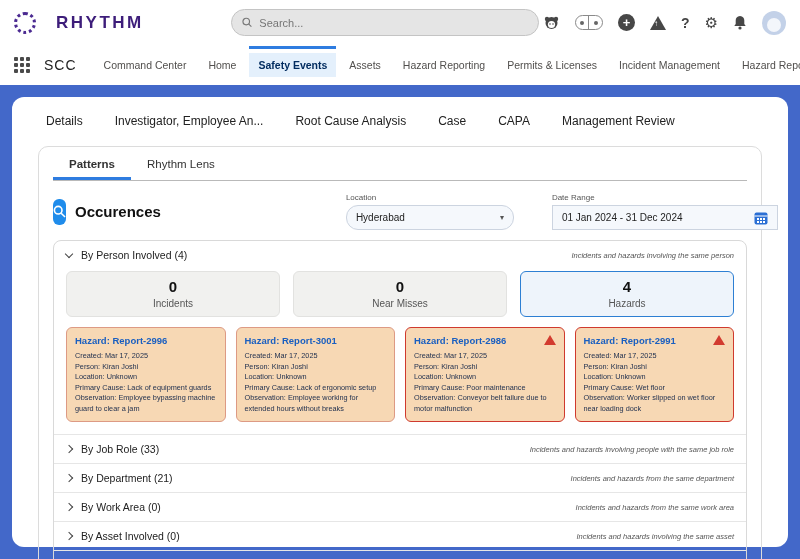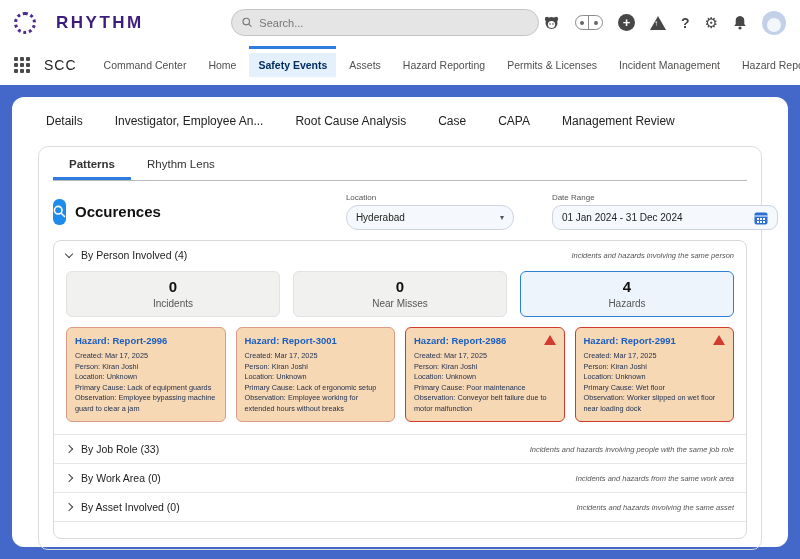--- a/index.html
+++ b/index.html
@@ -53,21 +53,21 @@
 
   .occ-row { display:flex; align-items:center; padding:12px 0 10px; }
   .occ-icon { width:26px; height:26px; border-radius:6px; background:#1f8ceb; display:flex; align-items:center; justify-content:center; margin-right:9px; cursor:pointer; }
   .occ-title { font-size:15px; font-weight:bold; color:#111; }
   .field { display:flex; flex-direction:column; }
   .field-label { font-size:8px; color:#555; margin-bottom:3px; }
   .select-box { width:168px; height:25px; background:#f5f8fc; border:1px solid #ccd4e0; border-radius:12px; display:flex; align-items:center; padding:0 9px; font-size:10px; color:#222; cursor:pointer; }
   .select-box .caret { margin-left:auto; font-size:8px; color:#555; }
   .loc-field { margin-left:185px; }
   .date-field { margin-left:38px; }
-  .date-box { width:226px; height:25px; background:#f5f8fc; border:1px solid #ccd4e0; border-radius:9px; display:flex; align-items:center; padding:0 9px; font-size:10px; color:#222; cursor:pointer; }
+  .date-box { width:226px; height:25px; background:#f5f8fc; border:1px solid #ccd4e0; border-radius:0; display:flex; align-items:center; padding:0 9px; font-size:10px; color:#222; cursor:pointer; }
   .date-box svg { margin-left:auto; }
 
   
   .accordion { border:1px solid #d9d9d9; border-radius:8px; overflow:hidden; }
   .acc-row { display:flex; align-items:center; padding:8px 12px; border-top:1px solid #e6e6e6; cursor:pointer; }
   .acc-row:first-child { border-top:none; }
   .acc-title { font-size:10.5px; color:#222; margin-left:9px; }
   .acc-caption { margin-left:auto; font-size:7.5px; font-style:italic; color:#555; }
   .chev-right { width:6px; height:6px; border-right:1.3px solid #444; border-bottom:1.3px solid #444; transform:rotate(-45deg); flex:none; }
   .chev-down { width:6px; height:6px; border-right:1.3px solid #444; border-bottom:1.3px solid #444; transform:rotate(45deg); flex:none; margin-top:-3px; }
@@ -271,20 +271,25 @@
           </div>
         </div>
 
         <div class="acc-row">
           <span class="chev-right"></span>
           <span class="acc-title">By Job Role (33)</span>
           <span class="acc-caption">Incidents and hazards involving people with the same job role</span>
         </div>
         <div class="acc-row">
           <span class="chev-right"></span>
+          <span class="acc-title">By Department (21)</span>
+          <span class="acc-caption">Incidents and hazards from the same department</span>
+        </div>
+        <div class="acc-row">
+          <span class="chev-right"></span>
           <span class="acc-title">By Work Area (0)</span>
           <span class="acc-caption">Incidents and hazards from the same work area</span>
         </div>
         <div class="acc-row">
           <span class="chev-right"></span>
           <span class="acc-title">By Asset Involved (0)</span>
           <span class="acc-caption">Incidents and hazards involving the same asset</span>
         </div>
         <div class="acc-row">
           

